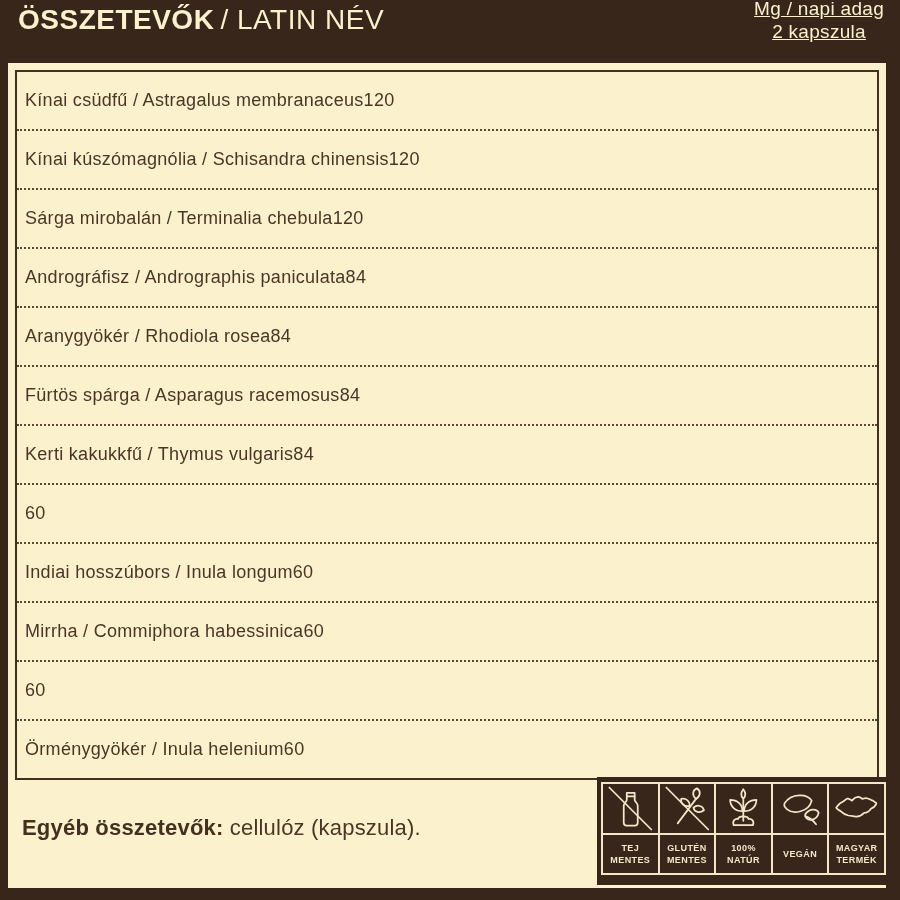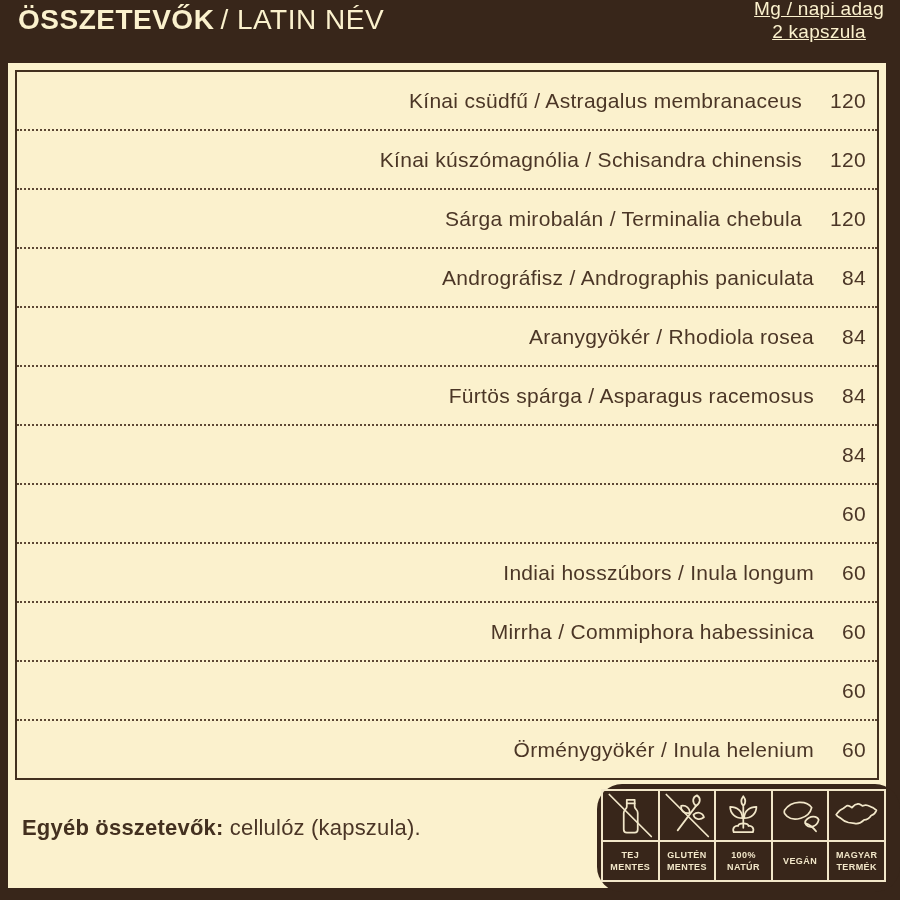--- a/index.html
+++ b/index.html
@@ -24,37 +24,37 @@
     position:absolute; left:8px; top:63px; right:14px; bottom:12px;
     background:#fbf1cd;
   }
   
   .ing-table {
     position:absolute; left:7px; top:7px; right:7px; height:710px;
     border:2px solid #43301f;
     display:flex; flex-direction:column;
   }
   .ing-row {
-    flex:1; display:flex; align-items:center; justify-content:flex-end;
+    flex:1; display:flex; align-items:center; justify-content:flex-start;
     padding:0 11px 0 8px;
-    font-size:21px; letter-spacing:0.3px; color:#4b3626;
+    font-size:18px; letter-spacing:0.3px; color:#4b3626;
   }
   .ing-row:not(:last-child) { border-bottom:2px dotted #5d4835; }
   .ing-name { white-space:nowrap; }
-  .ing-value { white-space:nowrap;margin-left:28px; }
+  .ing-value { white-space:nowrap; }
   
   .other {
     position:absolute; left:14px; top:752px;
     font-size:22px; color:#4b3626; letter-spacing:0.2px;
   }
   .other .o-label { font-weight:700; color:#43301f; }
   
   .badge-panel {
-    position:absolute; right:0; bottom:8px; width:303px; height:108px;
-    background:#38261a; padding:5px 14px 10px 4px;border-radius:25px;
+    position:absolute; right:0; bottom:15px; width:303px; height:108px;
+    background:#38261a; padding:5px 14px 10px 4px;
   }
   .badge-grid {
     width:100%; height:100%;
     display:flex;
     border:2px solid #f2e7c9;
   }
   .badge-col { flex:1; display:flex; flex-direction:column; }
   .badge-col:not(:last-child) { border-right:2px solid #f2e7c9; }
   .badge-icon {
     height:51px; border-bottom:2px solid #f2e7c9;
@@ -104,20 +104,21 @@
       </div>
       <div class="ing-row">
         <span class="ing-name">Aranygyökér / Rhodiola rosea</span>
         <span class="ing-value">84</span>
       </div>
       <div class="ing-row">
         <span class="ing-name">Fürtös spárga / Asparagus racemosus</span>
         <span class="ing-value">84</span>
       </div>
       <div class="ing-row">
+        <span class="ing-name">Kerti kakukkfű / Thymus vulgaris</span>
         <span class="ing-value">84</span>
       </div>
       <div class="ing-row">
         <span class="ing-value">60</span>
       </div>
       <div class="ing-row">
         <span class="ing-name">Indiai hosszúbors / Inula longum</span>
         <span class="ing-value">60</span>
       </div>
       <div class="ing-row">

